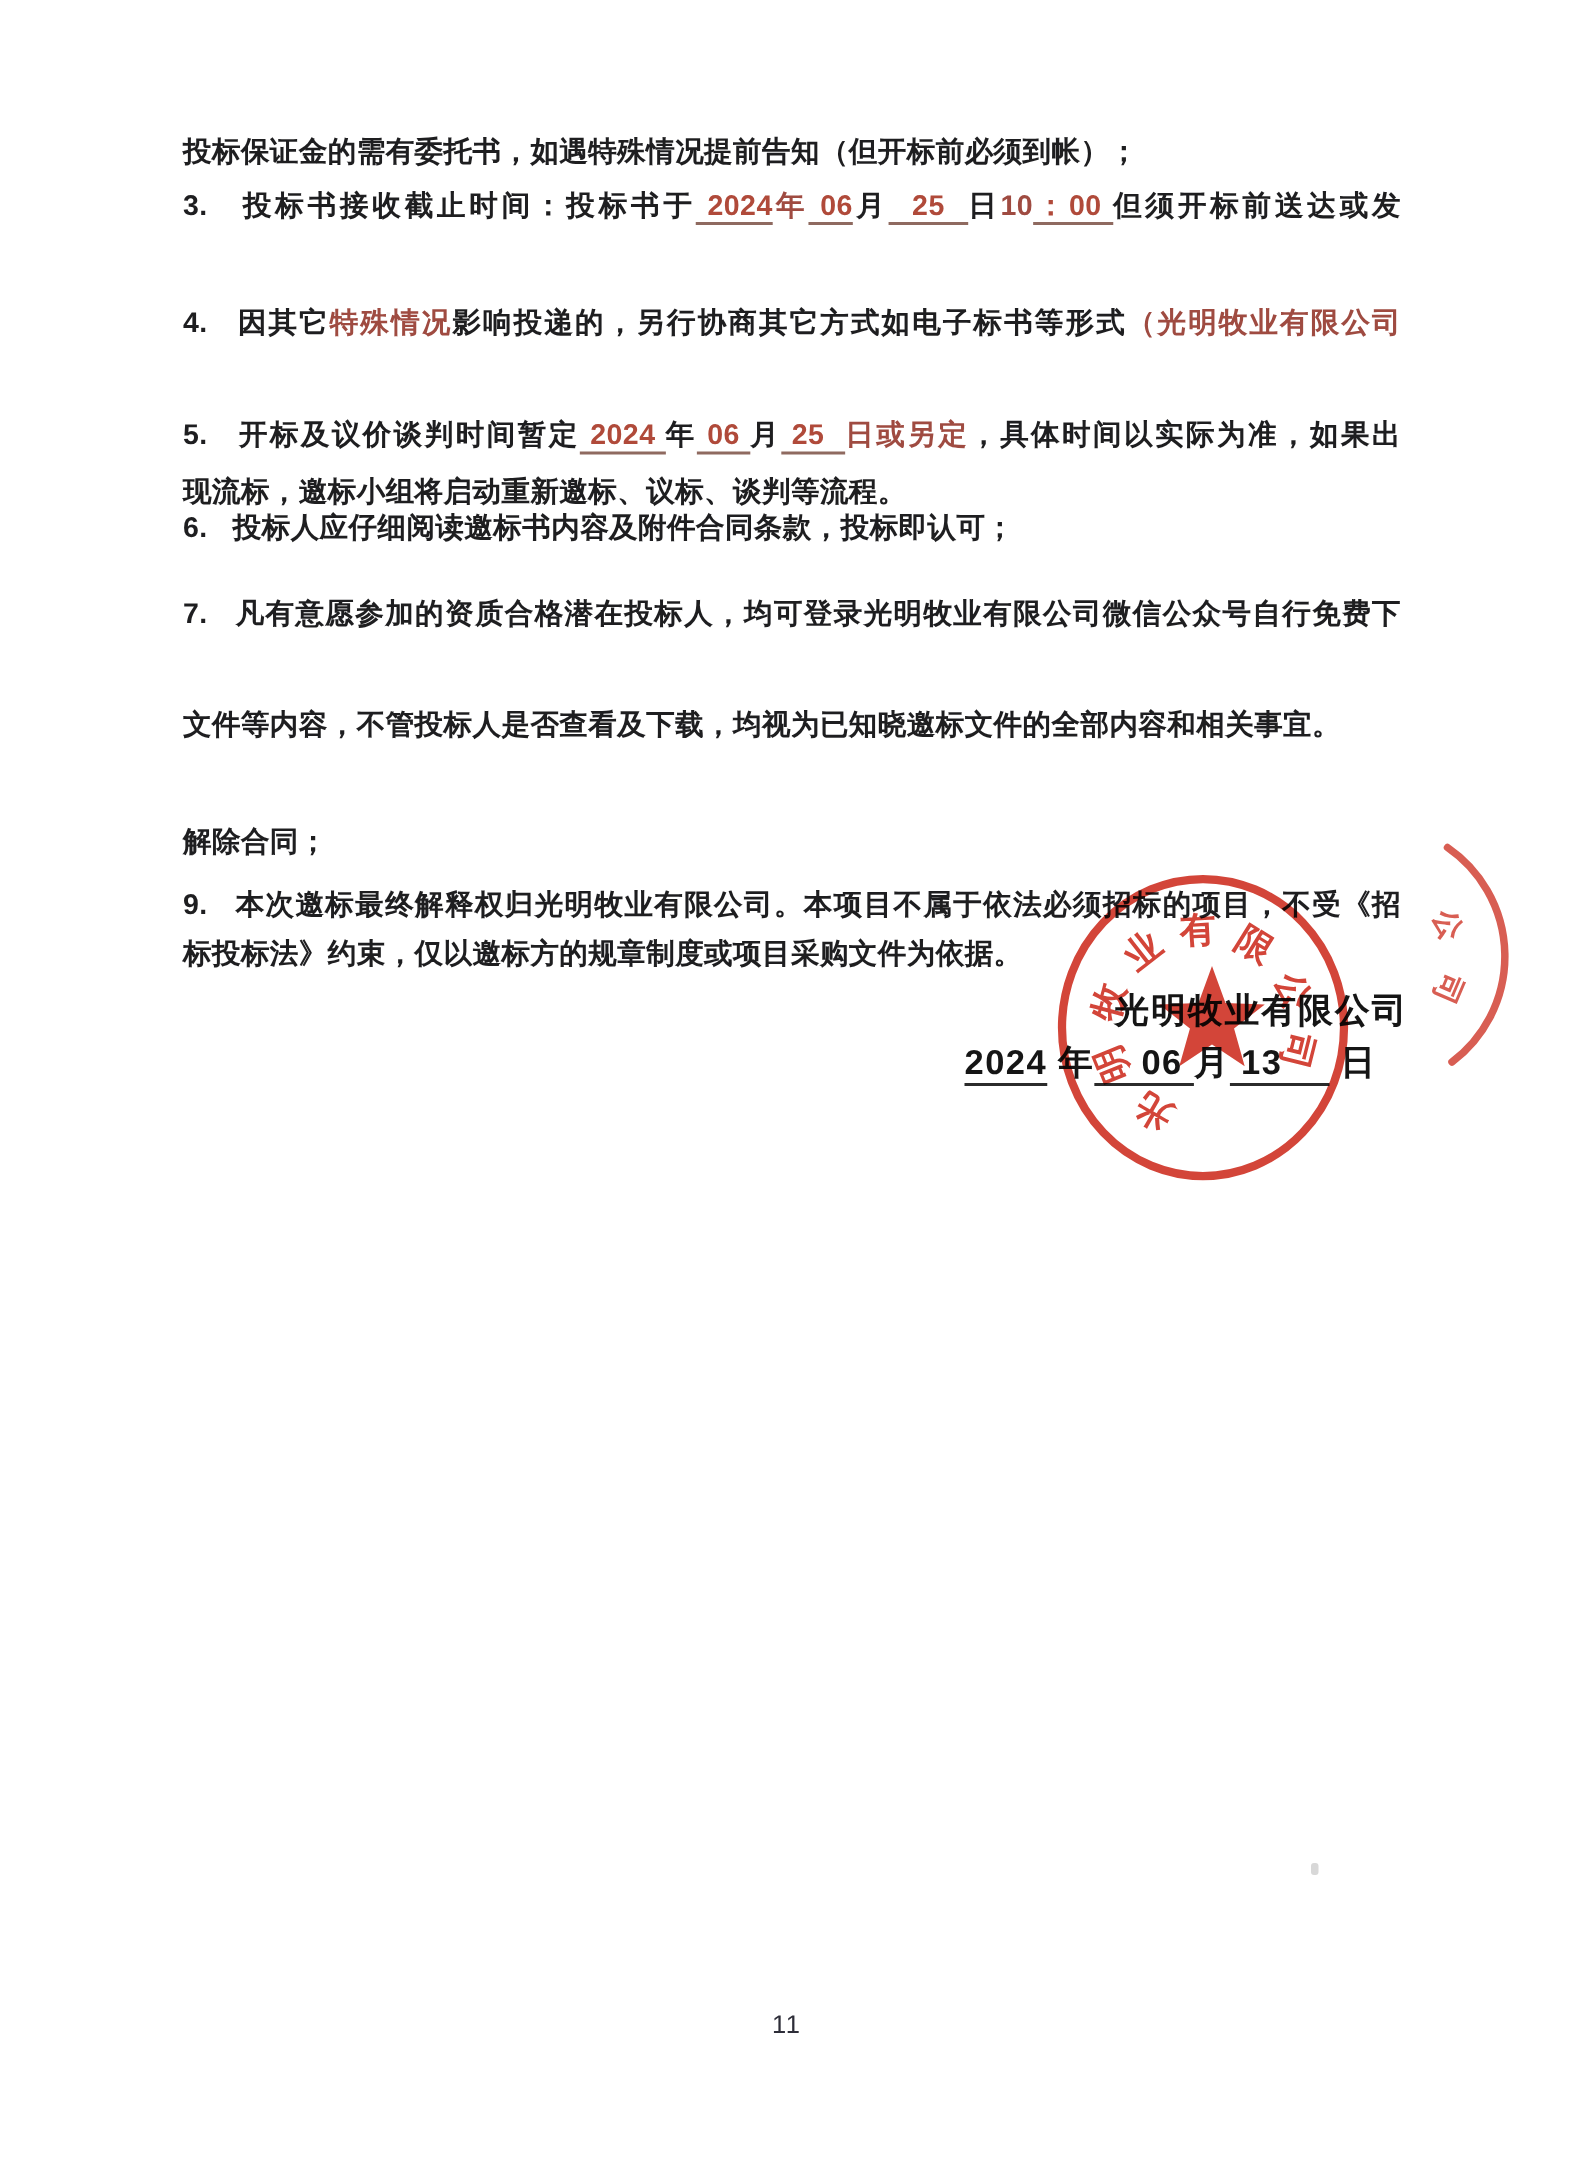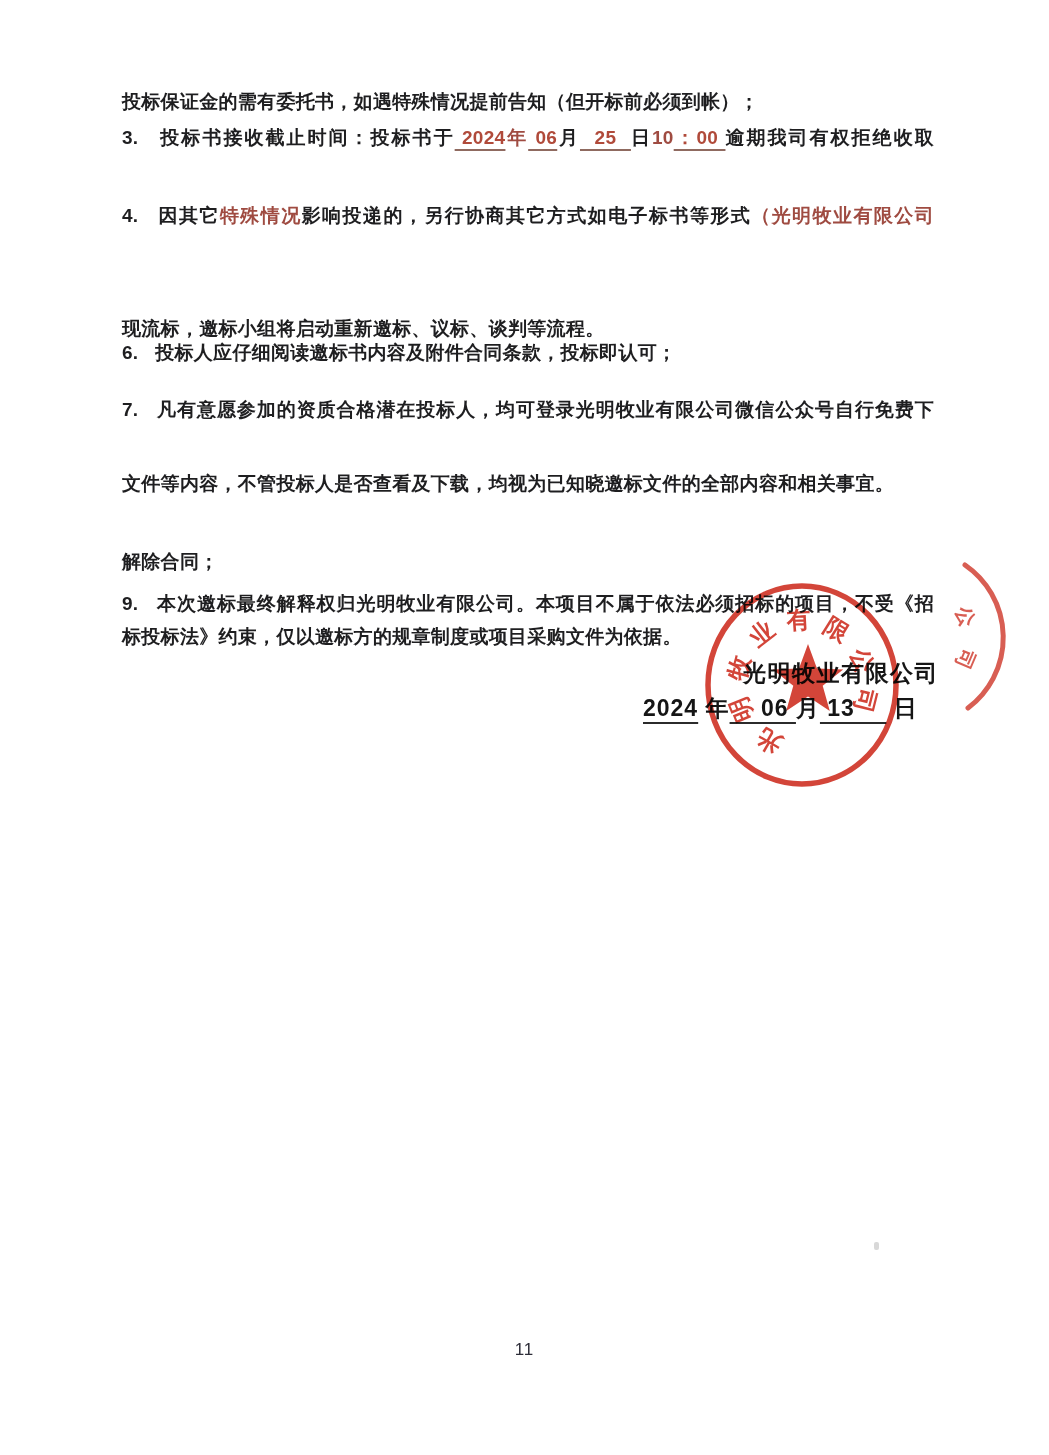--- a/index.html
+++ b/index.html
@@ -61,26 +61,27 @@
     background:#d8d8d8; border-radius:2px;
   }
 </style>
 </head>
 <body>
 
 <div class="page">
 
   <div class="ln" style="top:89px"><span class="k">投标保证金的需有委托书，如遇特殊情况提前告知（但开标前必须到帐）；</span></div>
 
-  <div class="ln just" style="top:125px"><span class="k">3.&nbsp;&nbsp; 投标书接收截止时间：投标书于</span><span class="ru">&nbsp;2024</span><span class="r">年</span><span class="ru">&nbsp;06</span><span class="k">月</span><span class="ru">&nbsp;&nbsp;25&nbsp;&nbsp;</span><span class="k">日</span><span class="r">10</span><span class="ru">：00&nbsp;</span><span class="k">逾期我司有权拒绝收取</span></div>
+  <div class="ln just" style="top:125px"><span class="k">3.&nbsp;&nbsp; 投标书接收截止时间：投标书于</span><span class="ru">&nbsp;2024</span><span class="r">年</span><span class="ru">&nbsp;06</span><span class="k">月</span><span class="ru">&nbsp;&nbsp;25&nbsp;&nbsp;</span><span class="k">日</span><span class="r">10</span><span class="ru">：00&nbsp;</span><span class="k">但须开标前送达或发</span></div>
 
 
   <div class="ln just" style="top:203px"><span class="k">4.&nbsp;&nbsp; 因其它</span><span class="r">特殊情况</span><span class="k">影响投递的，另行协商其它方式如电子标书等形式</span><span class="r">（光明牧业有限公司</span></div>
 
 
+  <div class="ln just" style="top:278px"><span class="k">5.&nbsp;&nbsp; 开标及议价谈判时间暂定</span><span class="ru">&nbsp;2024&nbsp;</span><span class="k">年</span><span class="ru">&nbsp;06&nbsp;</span><span class="k">月</span><span class="ru">&nbsp;25&nbsp;&nbsp;</span><span class="r">日或另定</span><span class="k">，具体时间以实际为准，如果出</span></div>
 
   <div class="ln" style="top:316px"><span class="k">现流标，邀标小组将启动重新邀标、议标、谈判等流程。</span></div>
 
   <div class="ln" style="top:340px"><span class="k">6.&nbsp;&nbsp; 投标人应仔细阅读邀标书内容及附件合同条款，投标即认可；</span></div>
 
   <div class="ln just" style="top:397px"><span class="k">7.&nbsp;&nbsp; 凡有意愿参加的资质合格潜在投标人，均可登录光明牧业有限公司微信公众号自行免费下</span></div>
 
 
   <div class="ln" style="top:471px"><span class="k">文件等内容，不管投标人是否查看及下载，均视为已知晓邀标文件的全部内容和相关事宜。</span></div>
 

